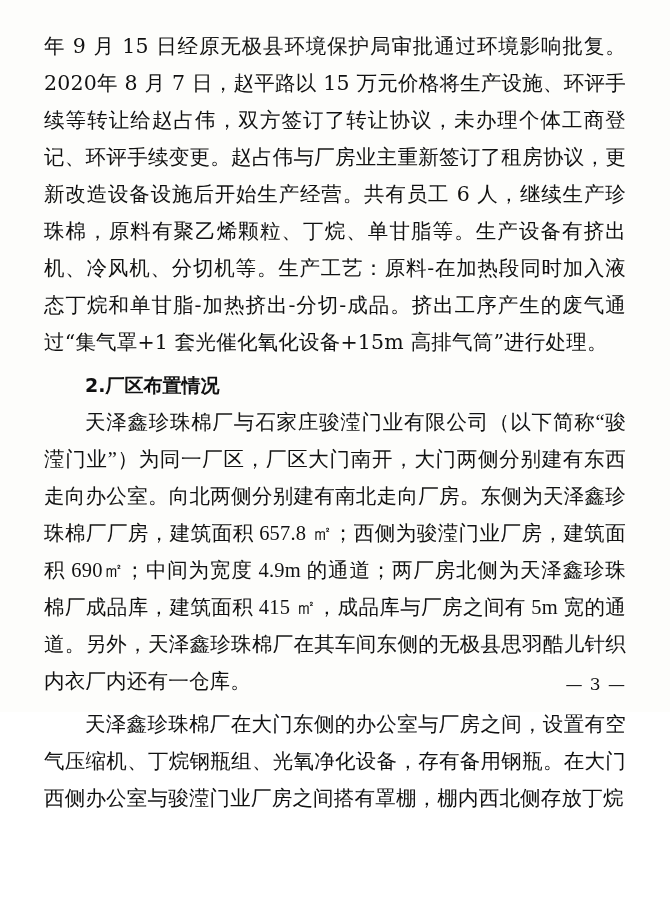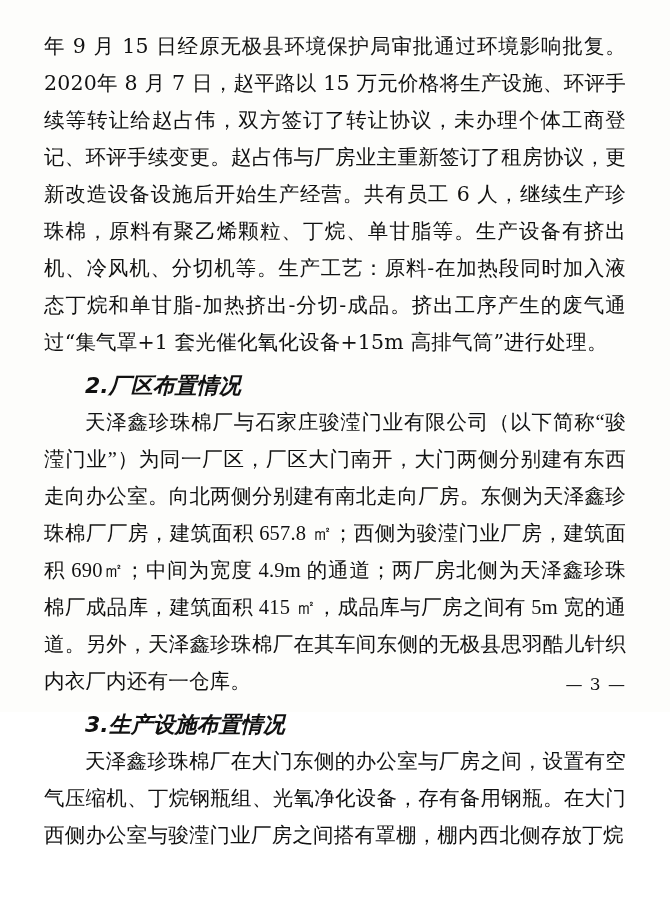--- a/index.html
+++ b/index.html
@@ -30,27 +30,26 @@
     text-justify: inter-ideograph;
     letter-spacing: 0.2px;
     margin: 0 0 0 0;
     text-indent: 0;
   }
   .para.indent {
     text-indent: 41px;
     font-family: Liberation Serif, serif;
   }
   .heading {
-    font-size: 22px;
+    font-size: 19px;
     line-height: 37px;
     font-weight: bold;
     text-indent: 41px;
     margin: 0;
     font-family: "DejaVu Sans", "Liberation Sans", sans-serif;
-    font-style: italic;
   }
   .spacer-sm { height: 6px; }
   .footer {
     position: absolute;
     right: 44px;
     bottom: 18px;
     font-size: 17px;
     letter-spacing: 1px;
     color: #111111;
     font-family: "DejaVu Serif", "Liberation Serif", serif;
@@ -64,19 +63,18 @@
   <p class="para">年 9 月 15 日经原无极县环境保护局审批通过环境影响批复。2020年 8 月 7 日，赵平路以 15 万元价格将生产设施、环评手续等转让给赵占伟，双方签订了转让协议，未办理个体工商登记、环评手续变更。赵占伟与厂房业主重新签订了租房协议，更新改造设备设施后开始生产经营。共有员工 6 人，继续生产珍珠棉，原料有聚乙烯颗粒、丁烷、单甘脂等。生产设备有挤出机、冷风机、分切机等。生产工艺：原料-在加热段同时加入液态丁烷和单甘脂-加热挤出-分切-成品。挤出工序产生的废气通过“集气罩+1 套光催化氧化设备+15m 高排气筒”进行处理。</p>
 
   <div class="spacer-sm"></div>
 
   <p class="heading">2.厂区布置情况</p>
 
   <p class="para indent">天泽鑫珍珠棉厂与石家庄骏滢门业有限公司（以下简称“骏滢门业”）为同一厂区，厂区大门南开，大门两侧分别建有东西走向办公室。向北两侧分别建有南北走向厂房。东侧为天泽鑫珍珠棉厂厂房，建筑面积 657.8 ㎡；西侧为骏滢门业厂房，建筑面积 690㎡；中间为宽度 4.9m 的通道；两厂房北侧为天泽鑫珍珠棉厂成品库，建筑面积 415 ㎡，成品库与厂房之间有 5m 宽的通道。另外，天泽鑫珍珠棉厂在其车间东侧的无极县思羽酷儿针织内衣厂内还有一仓库。</p>
 
   <div class="spacer-sm"></div>
 
-  <p class="heading">3.生产设施布置情况</p>
 
   <p class="para indent">天泽鑫珍珠棉厂在大门东侧的办公室与厂房之间，设置有空气压缩机、丁烷钢瓶组、光氧净化设备，存有备用钢瓶。在大门西侧办公室与骏滢门业厂房之间搭有罩棚，棚内西北侧存放丁烷</p>
 
   <div class="footer">— 3 —</div>
 
 </div>
 
 </body></html>

